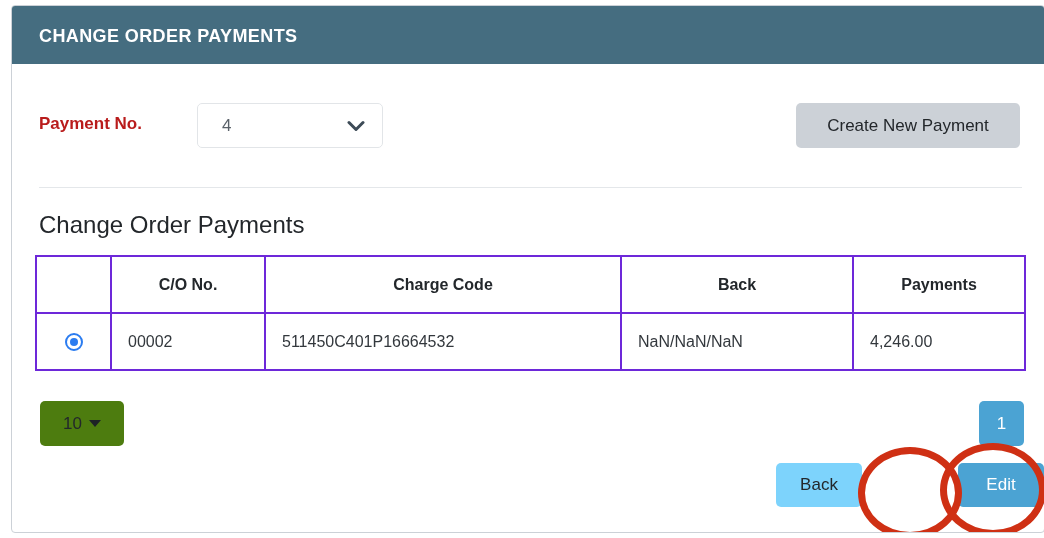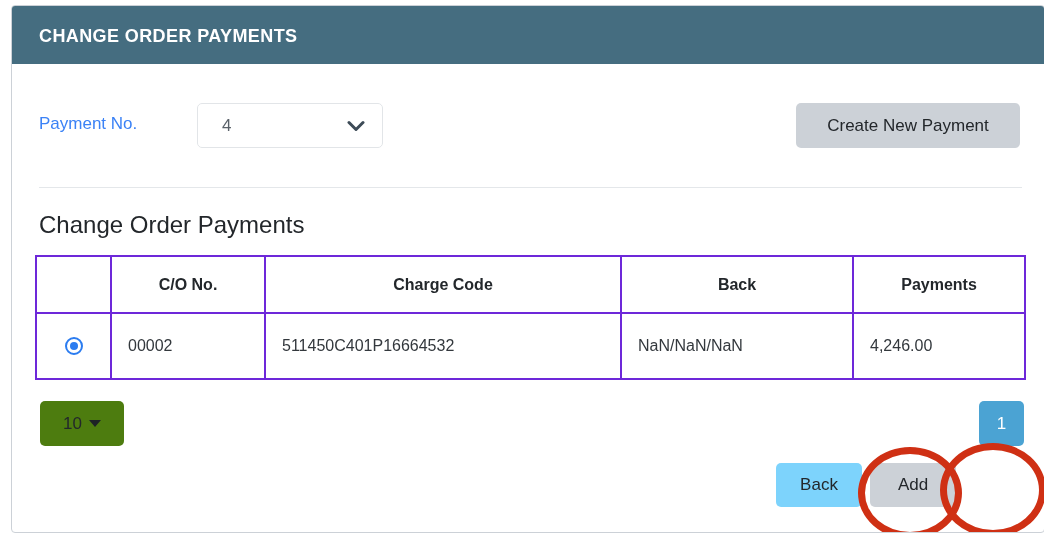--- a/index.html
+++ b/index.html
@@ -58,22 +58,23 @@
     left: 0;
     top: 58px;
     width: 1032px;
     height: 123px;
   }
   #payment-label {
     position: absolute;
     left: 27px;
     top: 50px;
     font-size: 17px;
-    color: #3b82f6;
+    color: #b91c1c;
     white-space: nowrap;
+    font-weight: bold;
   }
   #payment-select {
     position: absolute;
     left: 185px;
     top: 39px;
     width: 186px;
     height: 45px;
     background: #ffffff;
     border: 1px solid #e2e5e8;
     border-radius: 5px;
@@ -150,21 +151,21 @@
   }
   #payments-table thead th {
     height: 57px;
     font-size: 16px;
     font-weight: bold;
     color: #23272b;
     text-align: center;
     vertical-align: middle;
   }
   #payments-table tbody td {
-    height: 66px;
+    height: 57px;
     font-size: 16px;
     color: #33383d;
     vertical-align: middle;
     margin-top: 25px;
   }
   .col-select  { width: 75px; }
   .col-cono    { width: 154px; }
   .col-charge  { width: 356px; }
   .col-date    { width: 232px; }
   .col-payment { width: 172px; }
@@ -354,18 +355,18 @@
 
   <button id="page-size-button">
     <span id="page-size-value">10</span><span id="page-size-caret"></span>
   </button>
 
   <div id="pagination">
     <button id="pagination-page-1">1</button>
   </div>
 
   <button class="action-button" id="back-button">Back</button>
-  <button class="action-button" id="add-button">Add</button>
+  <button class="action-button" id="edit-button">Edit</button>
 
   <div class="annotation-circle" id="annotation-add"></div>
   <div class="annotation-circle" id="annotation-edit"></div>
 
 </div>
 
 </body></html>

